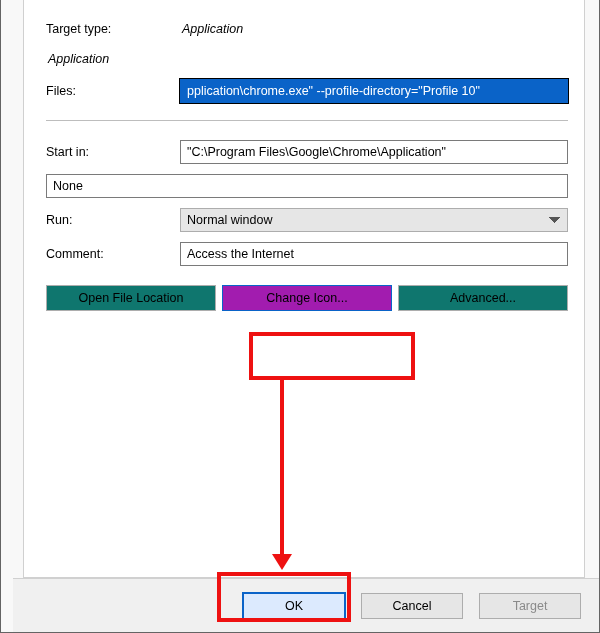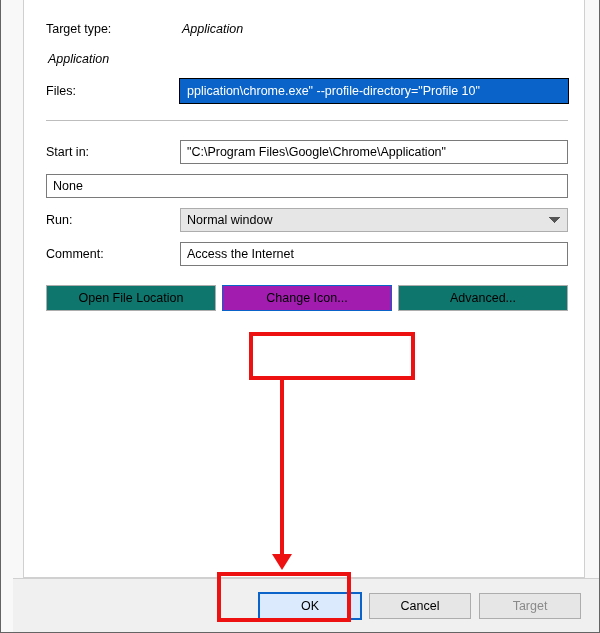--- a/index.html
+++ b/index.html
@@ -92,21 +92,21 @@
     text-align: center;
   }
   .btn.focus { border: 1px solid #0a63c8; background: #a21caf; }
 
   .dlg-footer {
     position: absolute;
     left: 12px; right: 0; bottom: 0; height: 54px;
     display: flex;
     justify-content: flex-end;
     align-items: center;
-    gap: 8px;
+    gap: 16px;
     padding: 0 18px;
     box-sizing: border-box;
     background: #f0f0f0;
     border-top: 1px solid #d0d0d0;
   }
   .dlg-btn {
     width: 102px;
     height: 26px;
     border: 1px solid #adadad;
     background: #e6e6e6;

